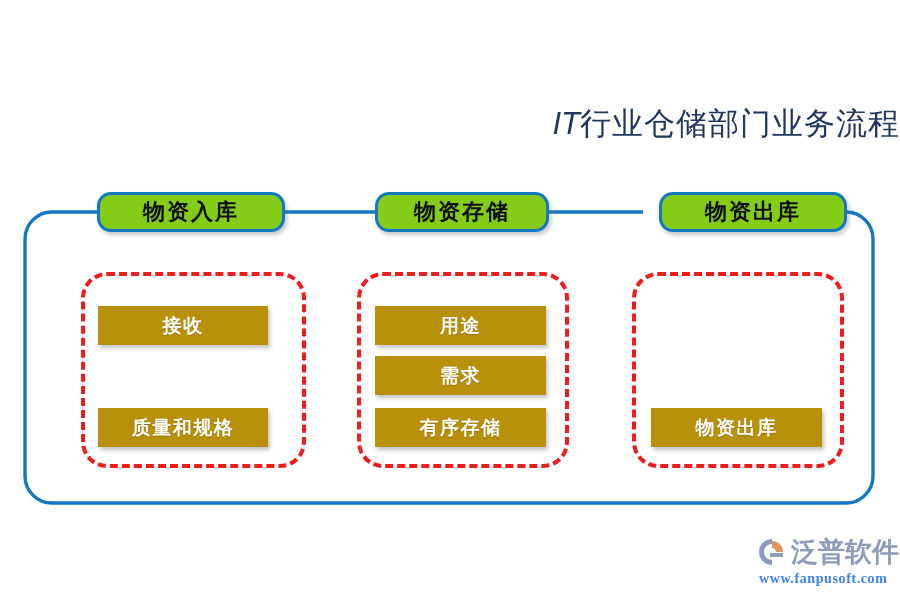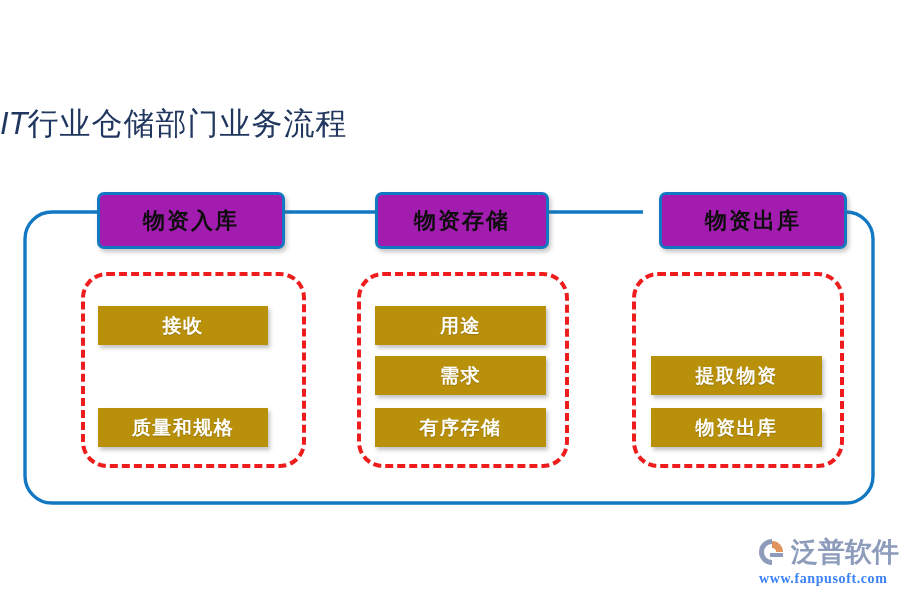--- a/index.html
+++ b/index.html
@@ -17,21 +17,21 @@
     background: #ffffff;
     overflow: hidden;
   }
 
   
   #title {
     position: absolute;
     left: 0;
     top: 103px;
     width: 900px;
-    text-align: left;
+    text-align: right;
     font-family: "Liberation Serif", "DejaVu Serif", serif;
     font-size: 31px;
     font-weight: 400;
     color: #21375f;
     letter-spacing: 1px;
     white-space: nowrap;
   }
   #title .lat {
     font-family: "Liberation Sans", sans-serif;
     font-style: italic;
@@ -45,24 +45,24 @@
     left: 0;
     top: 0;
     width: 900px;
     height: 600px;
     pointer-events: none;
   }
 
   
   .stage-box {
     position: absolute;
-    height: 57px;
-    background: #a21caf;
+    height: 40px;
+    background: #84cc16;
     border: 3px solid #1278c2;
-    border-radius: 7px;
+    border-radius: 14px;
     box-sizing: border-box;
     display: flex;
     align-items: center;
     justify-content: center;
     box-shadow: 2px 3px 4px rgba(110,110,110,0.40);
     z-index: 5;
   }
   .stage-box span {
     font-family: "Liberation Serif", "DejaVu Serif", serif;
     font-size: 22px;
@@ -212,23 +212,20 @@
   <div class="task-box col-1 row-0">
     <span>用途</span>
   </div>
   <div class="task-box col-1 row-1">
     <span>需求</span>
   </div>
   <div class="task-box col-1 row-2">
     <span>有序存储</span>
   </div>
 
-  <div class="task-box col-2 row-1">
-    <span>提取物资</span>
-  </div>
   <div class="task-box col-2 row-2">
     <span>物资出库</span>
   </div>
 
   <div id="watermark">
     <div id="wm-row">
       <div id="wm-mark">
         <svg viewBox="0 0 30 30" width="30" height="30">
           <path d="M2 15 A13 13 0 0 1 15 2 L15 7 A8 8 0 0 0 7 15 A8 8 0 0 0 15 23 L15 28 A13 13 0 0 1 2 15 Z" fill="#8e9cbb"></path>
           <path d="M15 4 A11 11 0 0 1 26 15 L19 15 A4 4 0 0 0 15 11 Z" fill="#e0935c"></path>

